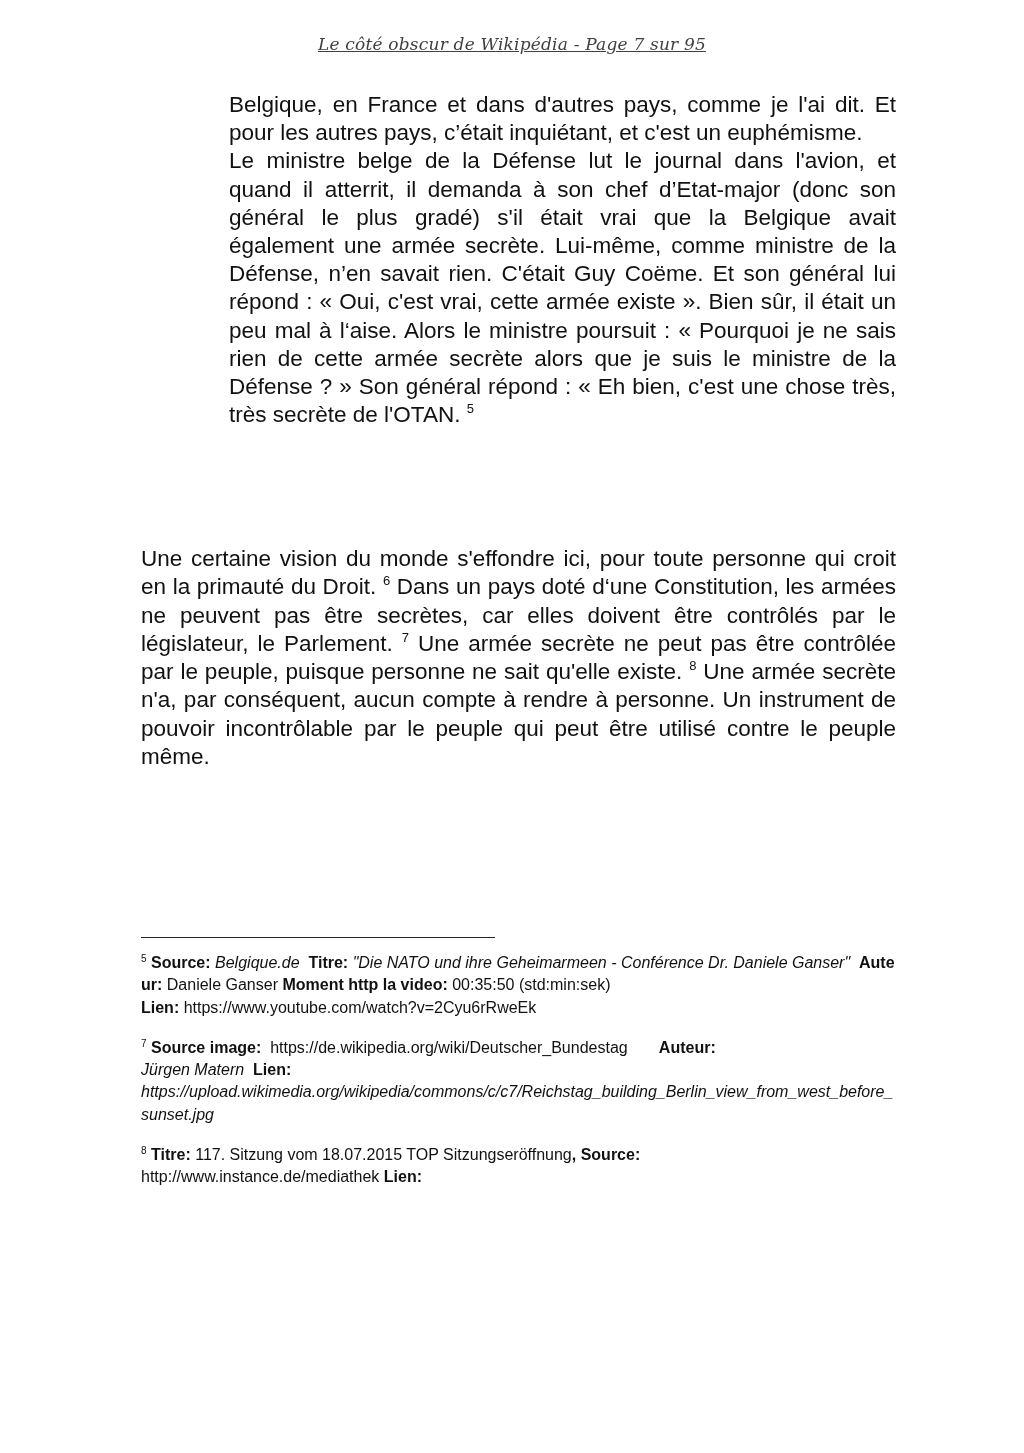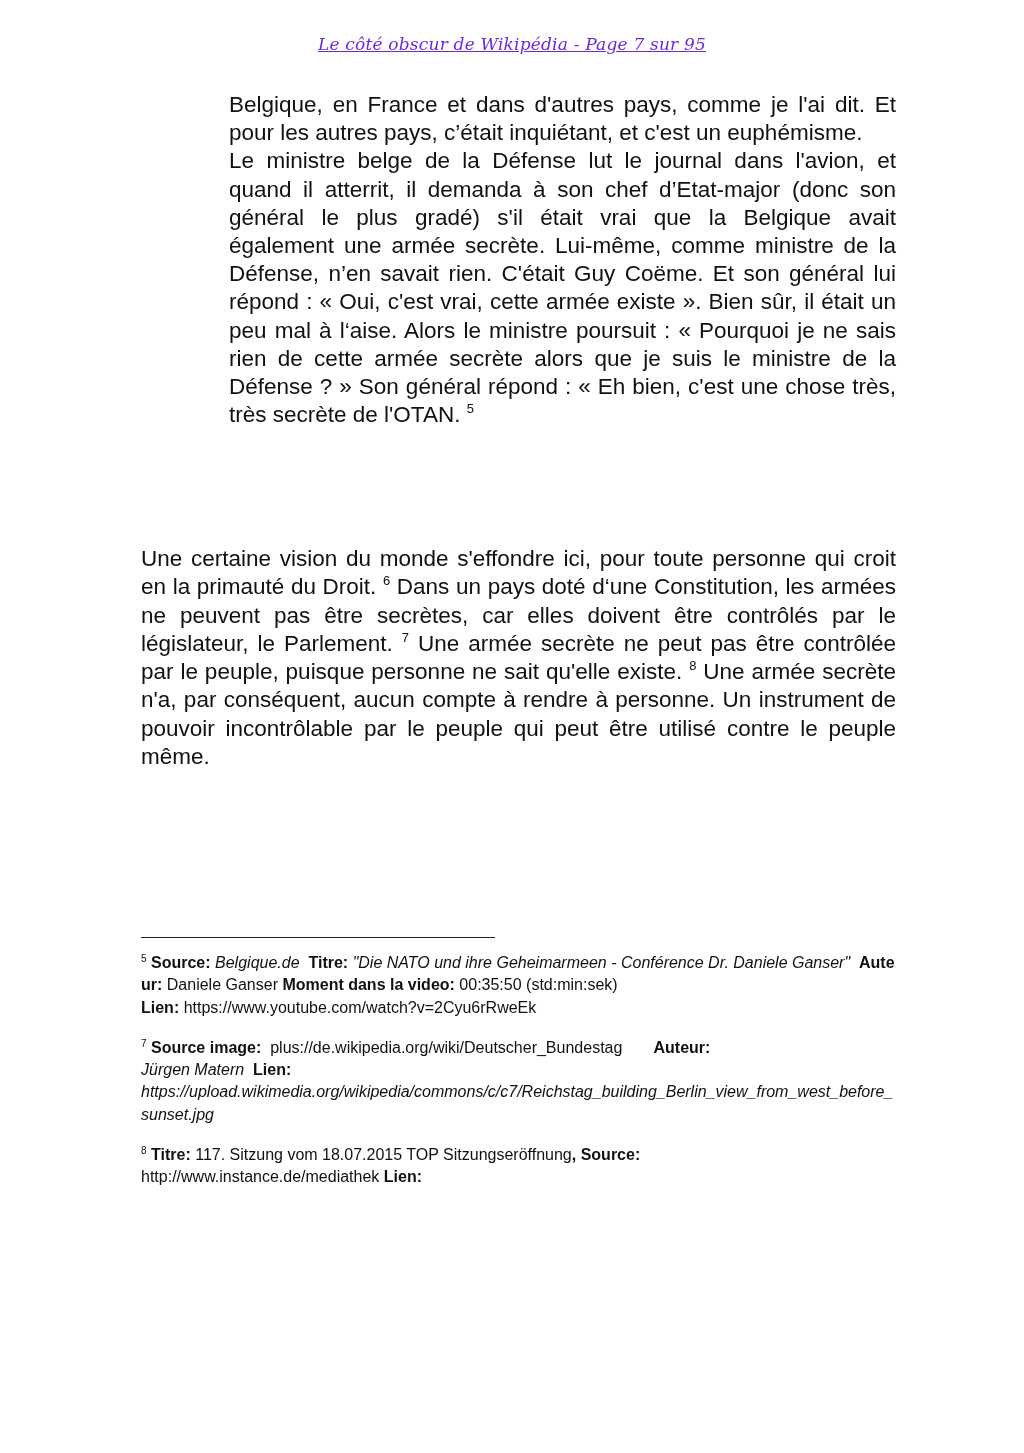--- a/index.html
+++ b/index.html
@@ -1,20 +1,20 @@
 <!DOCTYPE html>
 <html><head>
 <meta charset="utf-8">
 <style>
   html, body { margin: 0; padding: 0; background: #ffffff; }
   body { width: 1024px; height: 1453px; position: relative; overflow: hidden; color: #111; }
   .header {
     position: absolute; top: 34px; left: 0; width: 1024px; text-align: center;
     font-family: "DejaVu Serif", serif; font-style: italic; font-size: 17px;
-    text-decoration: underline; color: #6d28d9; letter-spacing: 0.2px;
+    text-decoration: underline; color: #404040; letter-spacing: 0.2px;
   }
   .quote {
     position: absolute; left: 229px; top: 91px; width: 667px;
     font-family: "Liberation Sans", sans-serif; 
     font-size: 22.5px; line-height: 28.2px; text-align: justify;
   }
   .quote p { margin: 0; }
   .body-text {
     position: absolute; left: 141px; top: 512px; width: 755px;
     font-family: "Liberation Sans", sans-serif;
@@ -47,29 +47,29 @@
 
 <div class="footnotes">
   <p class="fn nobreak">
     <sup>5</sup>
     <b>Source:</b>
     <i>Belgique.de</i>&nbsp;
     <b>Titre:</b>
     <i>"Die NATO und ihre Geheimarmeen - Conférence Dr. Daniele Ganser"</i>&nbsp;
     <b>Auteur:</b>
     <span>Daniele Ganser</span>
-    <b>Moment dans la video:</b>
+    <b>Moment http la video:</b>
     <span>00:35:50 (std:min:sek)</span><br>
     <b>Lien:</b>
     <span>https://www.youtube.com/watch?v=2Cyu6rRweEk</span>
   </p>
   <p class="fn">
     <sup>7</sup>
     <b>Source image:</b>&nbsp;
-    <span>plus://de.wikipedia.org/wiki/Deutscher_Bundestag</span>&nbsp;&nbsp;&nbsp;&nbsp;&nbsp;&nbsp;
+    <span>https://de.wikipedia.org/wiki/Deutscher_Bundestag</span>&nbsp;&nbsp;&nbsp;&nbsp;&nbsp;&nbsp;
     <b>Auteur:</b><br>
     <i>Jürgen Matern</i>&nbsp;
     <b>Lien:</b><br>
     <i>https://upload.wikimedia.org/wikipedia/commons/c/c7/Reichstag_building_Berlin_view_from_west_before_sunset.jpg</i>
   </p>
   <p class="fn">
     <sup>8</sup>
     <b>Titre:</b>
     <span>117. Sitzung vom 18.07.2015 TOP Sitzungseröffnung</span><b>,</b>
     <b>Source:</b><br>

